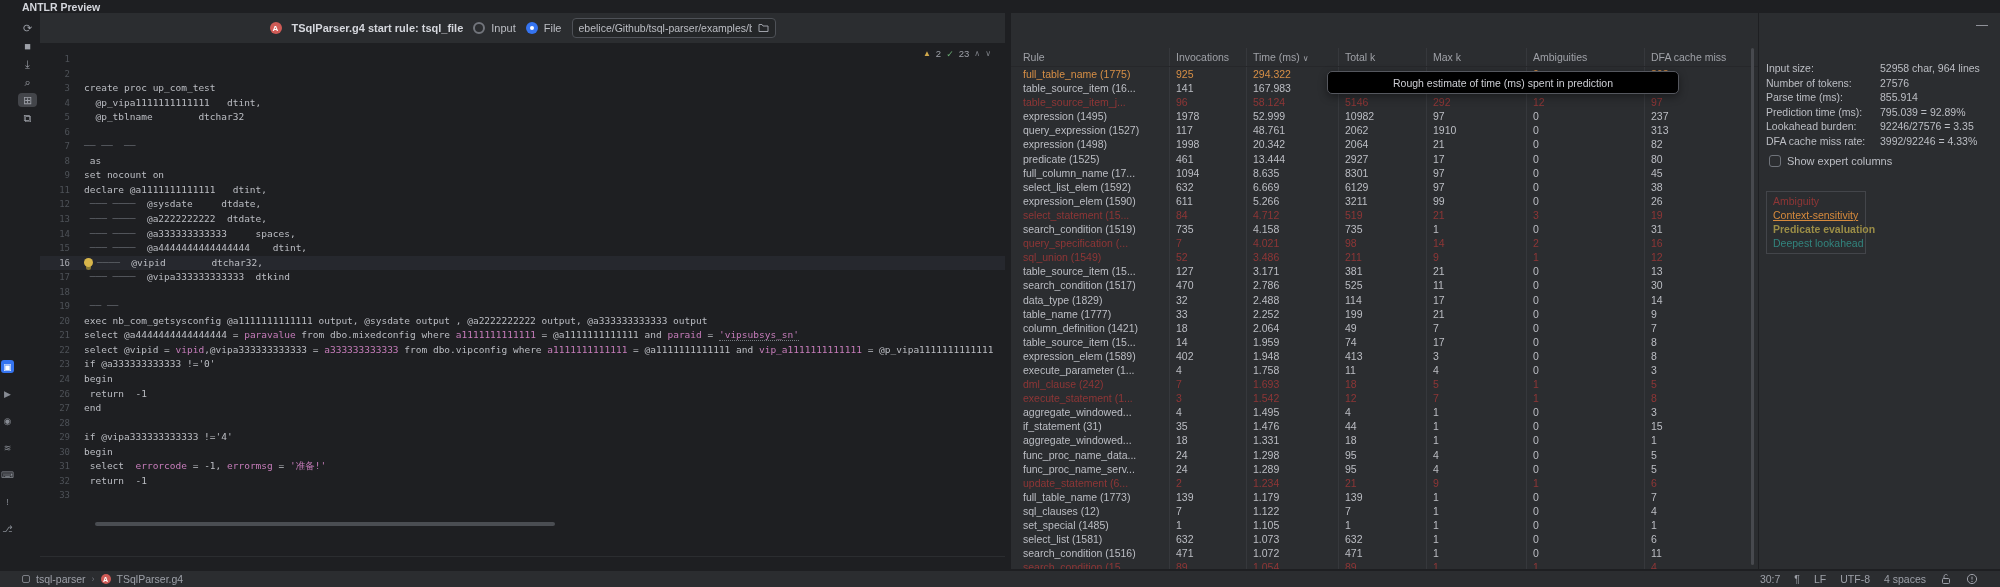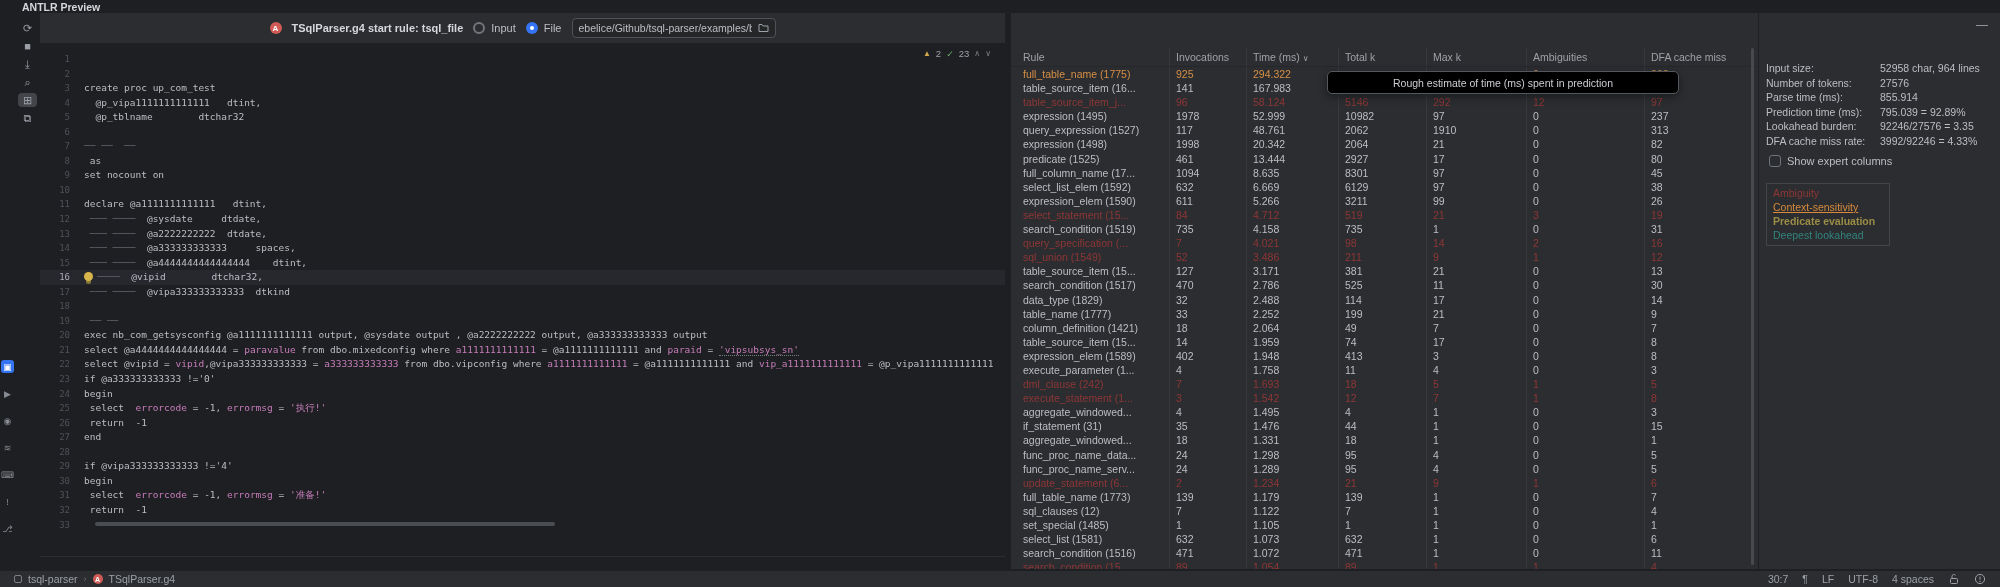--- a/index.html
+++ b/index.html
@@ -86,26 +86,26 @@
            border:1px solid #55575e;border-radius:5px;color:#cdced4;font-size:10.5px;z-index:9;
            display:flex;align-items:center;justify-content:center;box-shadow:0 3px 8px rgba(0,0,0,.4)}
 
   
   .pinfo{position:absolute;left:747px;top:0;right:0;bottom:0;border-left:1px solid #1e1f22;padding:48px 0 0 7px}
   .srow{height:14.6px;line-height:14.6px;display:flex;font-size:10.5px}
   .sl{width:114px;color:#bcbec4}
   .sv{color:#bcbec4}
   .cbrow{margin-top:4px;height:16px;display:flex;align-items:center;gap:6px;padding-left:3px}
   .cbox{width:12px;height:12px;border:1px solid #6f737a;border-radius:3px;background:transparent}
-  .legend{margin-top:14px;width:124px;border:1px solid #43454a;padding:2px 6px}
+  .legend{margin-top:22px;width:100px;border:1px solid #43454a;padding:2px 6px}
   .litem{height:14.3px;line-height:14.3px;font-size:10.5px;white-space:nowrap}
 
   
   .status{position:absolute;left:0;top:570px;width:100%;height:17px;background:#2b2d30;border-top:1px solid #1e1f22;
-          display:flex;align-items:center;padding:0 14px;gap:6px;font-size:10.5px;color:#9da0a8}
+          display:flex;align-items:center;padding:0 22px;gap:6px;font-size:10.5px;color:#9da0a8}
   .sqicon{width:8px;height:8px;border:1px solid #7c7f86;border-radius:2px;flex:none}
   .aicon.small{width:10px;height:10px;font-size:7px}
   .sright{margin-left:auto;display:flex;align-items:center;gap:14px}
   .sep-chev{color:#6f737a;font-size:9px}
   svg.sicon{display:block}
 </style>
 </head>
 <body>
 
 <div class="app">
@@ -150,36 +150,34 @@
     <div class="lines">
         <div class="line"><span class="gut">1</span><span class="codeseg"></span></div>
         <div class="line"><span class="gut">2</span><span class="codeseg"></span></div>
         <div class="line"><span class="gut">3</span><span class="codeseg"><span class="td">create proc up_com_test</span></span></div>
         <div class="line"><span class="gut">4</span><span class="codeseg"><span class="td">  @p_vipa1111111111111   dtint,</span></span></div>
         <div class="line"><span class="gut">5</span><span class="codeseg"><span class="td">  @p_tblname        dtchar32</span></span></div>
         <div class="line"><span class="gut">6</span><span class="codeseg"></span></div>
         <div class="line"><span class="gut">7</span><span class="codeseg"><span class="tg">── ──  ──</span></span></div>
         <div class="line"><span class="gut">8</span><span class="codeseg"><span class="td"> as</span></span></div>
         <div class="line"><span class="gut">9</span><span class="codeseg"><span class="td">set nocount on</span></span></div>
-        <div class="line"><span class="gut">10</span><span class="codeseg"></span></div>
         <div class="line"><span class="gut">11</span><span class="codeseg"><span class="td">declare @a1111111111111   dtint,</span></span></div>
         <div class="line"><span class="gut">12</span><span class="codeseg"><span class="tg"> ─── ────  </span><span class="td">@sysdate     dtdate,</span></span></div>
         <div class="line"><span class="gut">13</span><span class="codeseg"><span class="tg"> ─── ────  </span><span class="td">@a2222222222  dtdate,</span></span></div>
         <div class="line"><span class="gut">14</span><span class="codeseg"><span class="tg"> ─── ────  </span><span class="td">@a333333333333     spaces,</span></span></div>
         <div class="line"><span class="gut">15</span><span class="codeseg"><span class="tg"> ─── ────  </span><span class="td">@a4444444444444444    dtint,</span></span></div>
         <div class="line current"><span class="gut">16</span><span class="bulb"></span><span class="codeseg"><span class="tg">────  </span><span class="td">@vipid        dtchar32,</span></span></div>
         <div class="line"><span class="gut">17</span><span class="codeseg"><span class="tg"> ─── ────  </span><span class="td">@vipa333333333333  dtkind</span></span></div>
         <div class="line"><span class="gut">18</span><span class="codeseg"></span></div>
         <div class="line"><span class="gut">19</span><span class="codeseg"><span class="tg"> ── ──</span></span></div>
         <div class="line"><span class="gut">20</span><span class="codeseg"><span class="td">exec nb_com_getsysconfig @a1111111111111 output, @sysdate output , @a2222222222 output, @a333333333333 output</span></span></div>
         <div class="line"><span class="gut">21</span><span class="codeseg"><span class="td">select @a4444444444444444 = </span><span class="tp">paravalue</span><span class="td"> from dbo.mixedconfig where </span><span class="tp">a1111111111111</span><span class="td"> = @a1111111111111 and </span><span class="tp">paraid</span><span class="td"> = </span><span class="tsu">'vipsubsys_sn'</span></span></div>
         <div class="line"><span class="gut">22</span><span class="codeseg"><span class="td">select @vipid = </span><span class="tp">vipid</span><span class="td">,@vipa333333333333 = </span><span class="tp">a333333333333</span><span class="td"> from dbo.vipconfig where </span><span class="tp">a1111111111111</span><span class="td"> = @a1111111111111 and </span><span class="tp">vip_a1111111111111</span><span class="td"> = @p_vipa1111111111111</span></span></div>
         <div class="line"><span class="gut">23</span><span class="codeseg"><span class="td">if @a333333333333 !='0'</span></span></div>
         <div class="line"><span class="gut">24</span><span class="codeseg"><span class="td">begin</span></span></div>
-        <div class="line"><span class="gut">25</span><span class="codeseg"><span class="td"> select  </span><span class="tp">errorcode</span><span class="td"> = -1, </span><span class="tp">errormsg</span><span class="td"> = </span><span class="ts">'执行!'</span></span></div>
         <div class="line"><span class="gut">26</span><span class="codeseg"><span class="td"> return  -1</span></span></div>
         <div class="line"><span class="gut">27</span><span class="codeseg"><span class="td">end</span></span></div>
         <div class="line"><span class="gut">28</span><span class="codeseg"></span></div>
         <div class="line"><span class="gut">29</span><span class="codeseg"><span class="td">if @vipa333333333333 !='4'</span></span></div>
         <div class="line"><span class="gut">30</span><span class="codeseg"><span class="td">begin</span></span></div>
         <div class="line"><span class="gut">31</span><span class="codeseg"><span class="td"> select  </span><span class="tp">errorcode</span><span class="td"> = -1, </span><span class="tp">errormsg</span><span class="td"> = </span><span class="ts">'准备!'</span></span></div>
         <div class="line"><span class="gut">32</span><span class="codeseg"><span class="td"> return  -1</span></span></div>
         <div class="line"><span class="gut">33</span><span class="codeseg"></span></div>
       </div>
     <div class="insp">

